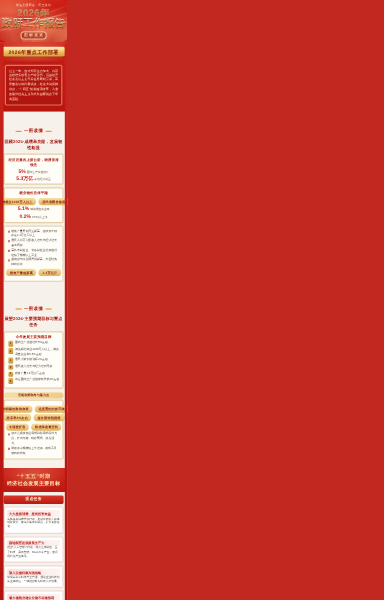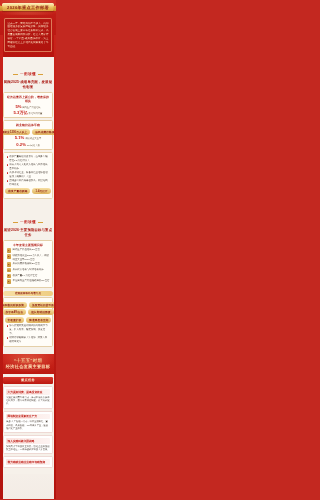--- a/index.html
+++ b/index.html
@@ -315,20 +315,35 @@
     z-index:5;
   }
   .edge-l{left:0}
   .edge-r{right:0}
 </style>
 </head>
 <body>
 
 <div class="poster">
 
+  <div class="hero">
+    <div class="ray r1"></div>
+    <div class="ray r2"></div>
+    <div class="ray r3"></div>
+    <div class="silk"></div>
+    <div class="silk2"></div>
+    <div class="eyebrow">聚焦全国两会 · 民生关切</div>
+    <div class="title-year">2026年</div>
+    <div class="title-main">政府工作报告</div>
+    <div class="subline">
+      <span class="dash"></span>
+      <span class="sub-pill">图 解 速 览</span>
+      <span class="dash right"></span>
+    </div>
+  </div>
 
   <div class="banner-wrap">
     <div class="gold-banner">2026年重点工作部署</div>
   </div>
 
   <div class="intro">
     <div class="intro-card">
       <div class="intro-line">过去一年，面对外部压力加大、内部困难增多的复杂严峻形势，我国经济社会发展主要目标任务顺利完成，高质量发展取得新成效，社会大局保持稳定，“十四五”规划圆满收官，为全面建设社会主义现代化国家奠定了坚实基础。</div>
     </div>
   </div>

